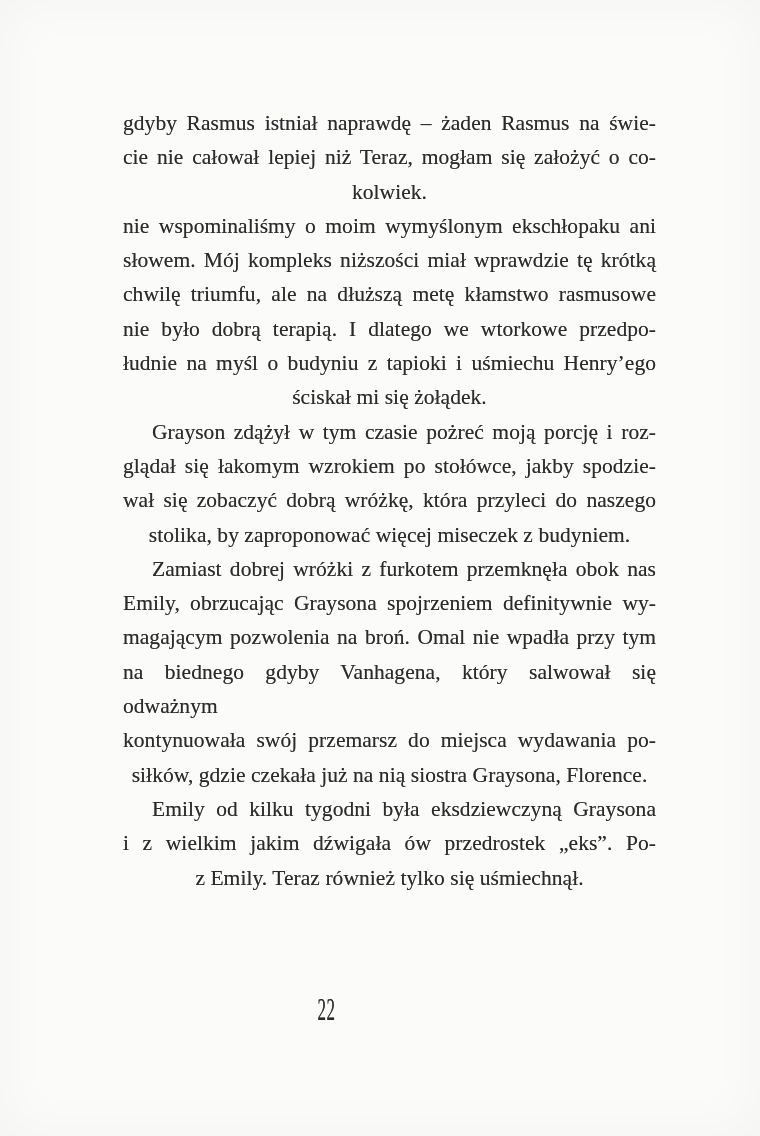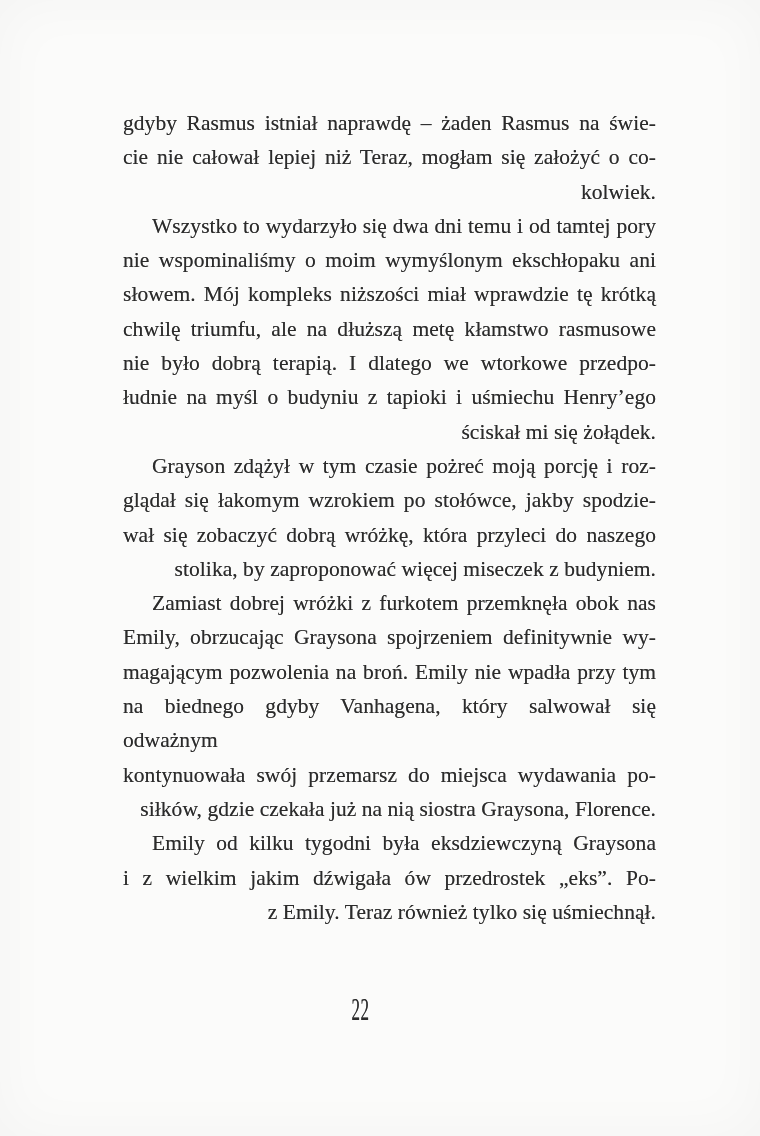--- a/index.html
+++ b/index.html
@@ -26,74 +26,73 @@
     top: 106px;
     width: 533px;
     font-size: 21.5px;
     line-height: 34.3px;
     color: var(--ink, #2b2b2b);
     text-shadow: 0 0 0.4px rgba(40,40,40,0.55);
     letter-spacing: 0.05px;
   }
   .line {
     white-space: nowrap;
-    text-align: right;
+    text-align: center;
   }
   .line.just {
     white-space: normal;
     text-align: justify;
     text-align-last: justify;
   }
   .line.indent {
     padding-left: 29px;
   }
   .line.indent.just {
     padding-left: 0;
     text-indent: 29px;
   }
   .page-number {
     position: absolute;
     left: 310px;
     top: 992px;
     width: 100px;
-    text-align: center;
+    text-align: left;
     font-size: 31px;
     line-height: 36px;
     color: var(--ink, #2b2b2b);
     text-shadow: 0 0 0.5px rgba(40,40,40,0.5);
   }
   .page-number .num {
     display: inline-block;
     transform: scaleX(0.55);
     transform-origin: center;
     letter-spacing: 1px;
   }
 </style>
 </head>
 <body style="--page-bg: #fbfbfa; --ink: #2b2b2b;">
 
 <div class="page">
   <div class="text-block">
       <div class="line just">gdyby Rasmus istniał naprawdę – żaden Rasmus na świe-</div>
       <div class="line just">cie nie całował lepiej niż Teraz, mogłam się założyć o co-</div>
       <div class="line">kolwiek.</div>
-      <div class="line indent just">Wszystko to wydarzyło się dwa dni temu i od tamtej pory</div>
       <div class="line just">nie wspominaliśmy o moim wymyślonym ekschłopaku ani</div>
       <div class="line just">słowem. Mój kompleks niższości miał wprawdzie tę krótką</div>
       <div class="line just">chwilę triumfu, ale na dłuższą metę kłamstwo rasmusowe</div>
       <div class="line just">nie było dobrą terapią. I dlatego we wtorkowe przedpo-</div>
       <div class="line just">łudnie na myśl o budyniu z tapioki i uśmiechu Henry’ego</div>
       <div class="line">ściskał mi się żołądek.</div>
       <div class="line indent just">Grayson zdążył w tym czasie pożreć moją porcję i roz-</div>
       <div class="line just">glądał się łakomym wzrokiem po stołówce, jakby spodzie-</div>
       <div class="line just">wał się zobaczyć dobrą wróżkę, która przyleci do naszego</div>
       <div class="line">stolika, by zaproponować więcej miseczek z budyniem.</div>
       <div class="line indent just">Zamiast dobrej wróżki z furkotem przemknęła obok nas</div>
       <div class="line just">Emily, obrzucając Graysona spojrzeniem definitywnie wy-</div>
-      <div class="line just">magającym pozwolenia na broń. Emily nie wpadła przy tym</div>
+      <div class="line just">magającym pozwolenia na broń. Omal nie wpadła przy tym</div>
       <div class="line just">na biednego gdyby Vanhagena, który salwował się odważnym</div>
       <div class="line just">kontynuowała swój przemarsz do miejsca wydawania po-</div>
       <div class="line">siłków, gdzie czekała już na nią siostra Graysona, Florence.</div>
       <div class="line indent just">Emily od kilku tygodni była eksdziewczyną Graysona</div>
       <div class="line just">i z wielkim jakim dźwigała ów przedrostek „eks”. Po-</div>
       <div class="line">z Emily. Teraz również tylko się uśmiechnął.</div>
     </div>
   <div class="page-number">
     <span class="num">22</span>
   </div>

